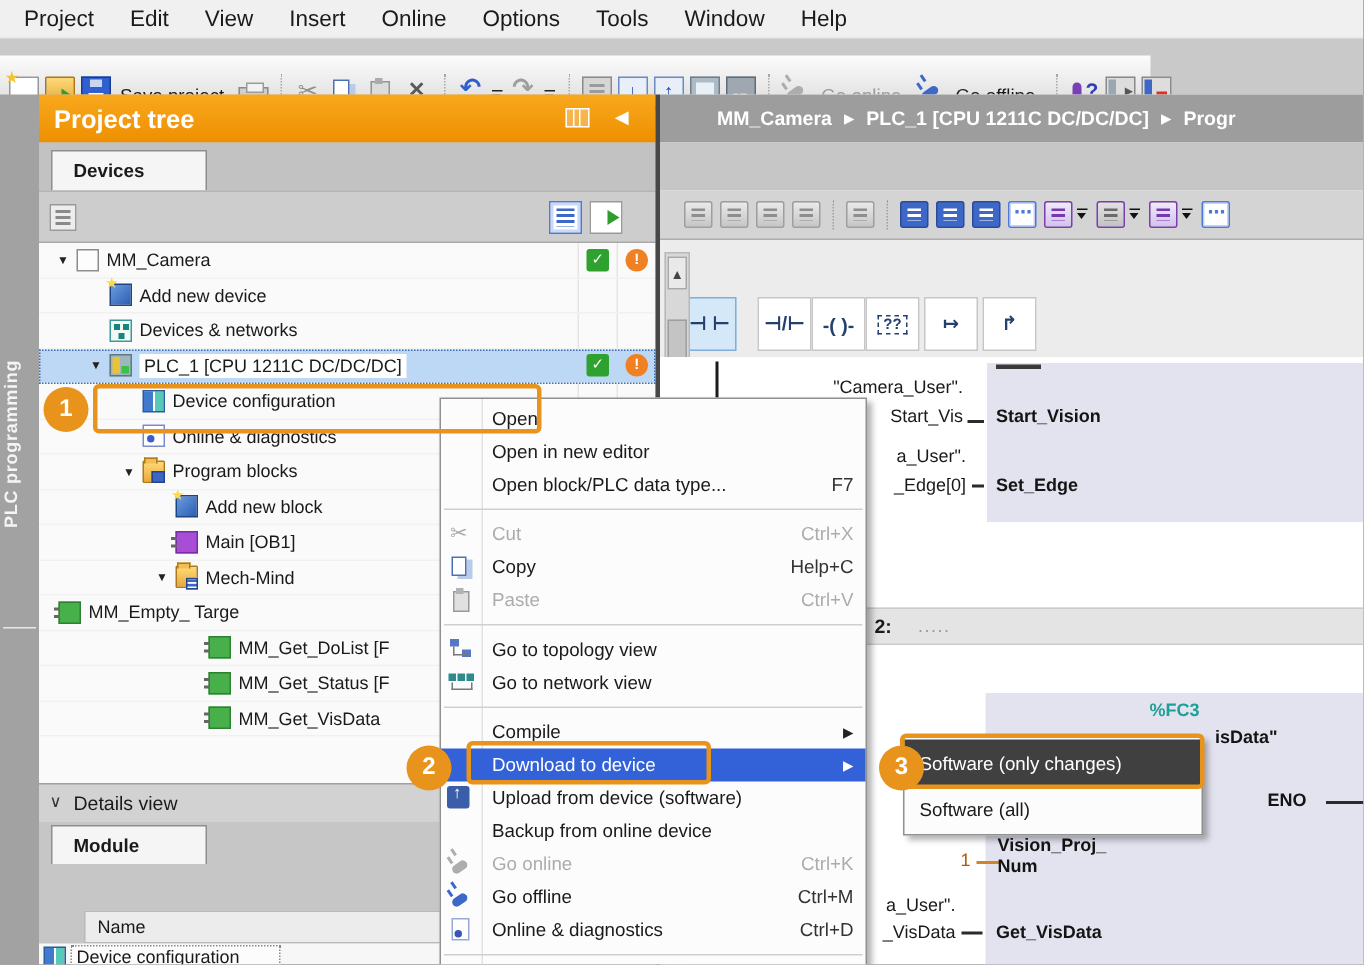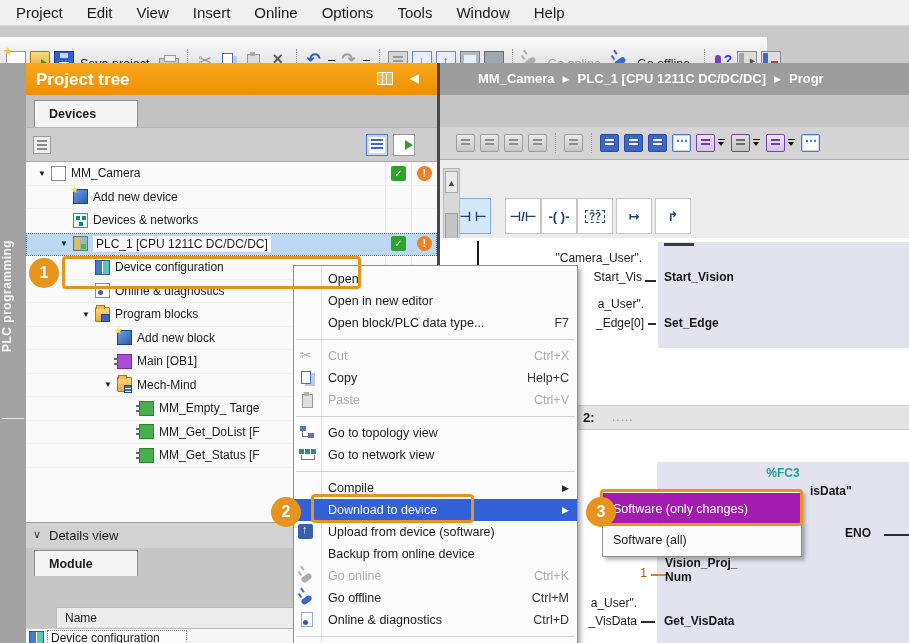--- a/index.html
+++ b/index.html
@@ -214,21 +214,21 @@
   .go-online-icon::after{content:"";position:absolute;left:1px;top:3px;width:2px;height:5px;background:#ADADAD;box-shadow:5px -3px 0 #ADADAD;transform:rotate(-35deg)}
   .go-offline-icon::before{content:"";position:absolute;left:3px;top:7px;width:11px;height:6px;border-radius:3px;background:#3E68C8;transform:rotate(-35deg)}
   .go-offline-icon::after{content:"";position:absolute;left:1px;top:3px;width:2px;height:5px;background:#3E68C8;box-shadow:5px -3px 0 #3E68C8;transform:rotate(-35deg)}
   .diagnostics-menu-icon{background:#FFF;border:1px solid #98A8D8;width:12px;height:15px;left:7px}
   .diagnostics-menu-icon::before{content:"";position:absolute;left:1px;bottom:1px;width:5px;height:5px;border-radius:50%;background:#3A55B8}
 
   
   .smenu{position:absolute;left:602px;top:490px;width:200px;height:67px;background:#FCFCFC;
          border:1px solid #909090;box-shadow:3px 3px 4px rgba(0,0,0,.3);padding-top:2px;z-index:60}
   .sm-item{height:31px;display:flex;align-items:center;padding-left:10px;font-size:12.5px}
-  .sm-item.hl{background:#a21caf;color:#FFF}
+  .sm-item.hl{background:#404040;color:#FFF}
 
   
   .ann-rect{position:absolute;border:3px solid #E8941C;border-radius:4px;z-index:100;pointer-events:none}
   .ann-badge{position:absolute;width:30px;height:30px;border-radius:50%;background:#E8941C;color:#FFF;
              font-weight:bold;font-size:16px;text-align:center;line-height:30px;z-index:101}
 </style>
 </head>
 <body>
 
 <div class="app">
@@ -347,34 +347,39 @@
           <div class="trow" style="padding-left: 78px;">
             <span class="exp"></span>
             <span class="ti ob-block-icon"></span>
             <span class="tlabel">Main [OB1]</span>
           </div>
           <div class="trow" style="padding-left: 78px;">
             <span class="exp">▼</span>
             <span class="ti block-folder-icon"></span>
             <span class="tlabel">Mech-Mind</span>
           </div>
-          <div class="trow" style="padding-left: 100px;">
+          <div class="trow" style="">
             <span class="exp"></span>
             <span class="ti fc-block-icon"></span>
             <span class="tlabel">MM_Empty_ Targe</span>
           </div>
           <div class="trow" style="padding-left: 100px;">
             <span class="exp"></span>
             <span class="ti fc-block-icon"></span>
             <span class="tlabel">MM_Get_DoList [F</span>
           </div>
           <div class="trow" style="padding-left: 100px;">
             <span class="exp"></span>
             <span class="ti fc-block-icon"></span>
             <span class="tlabel">MM_Get_Status [F</span>
+          </div>
+          <div class="trow" style="padding-left: 100px;">
+            <span class="exp"></span>
+            <span class="ti fc-block-icon"></span>
+            <span class="tlabel">MM_Get_VisData</span>
           </div>
         </div>
     </div>
     <div class="details-header">
       <span class="dv-chev">∨</span>
       <span class="dv-title">Details view</span>
     </div>
     <div class="details-tabs">
       <div class="tab" style="height:26px;top:2px;bottom:auto">Module</div>
     </div>

